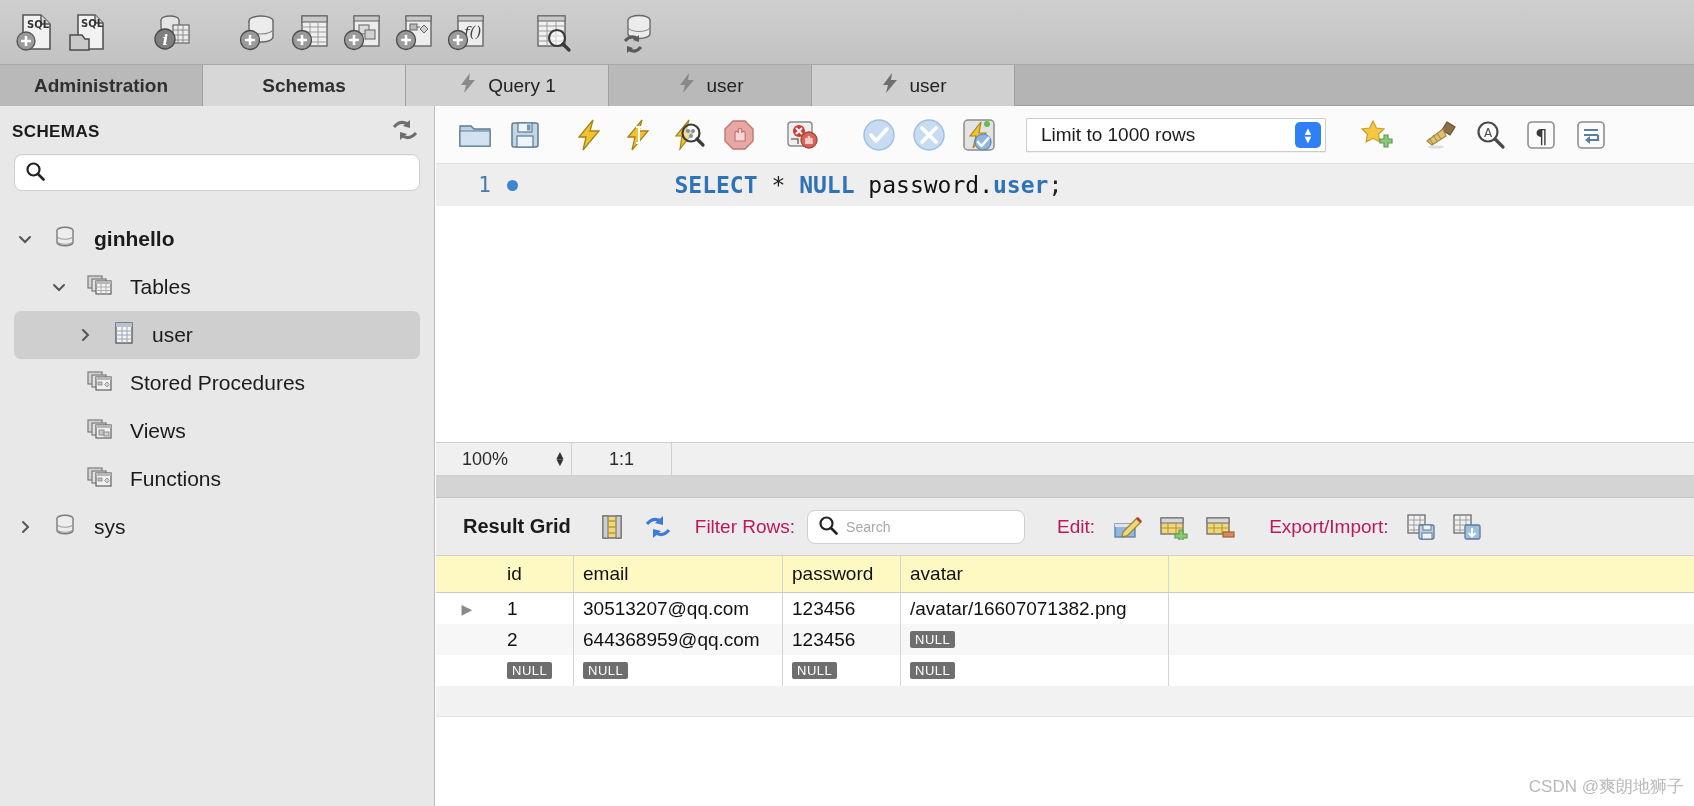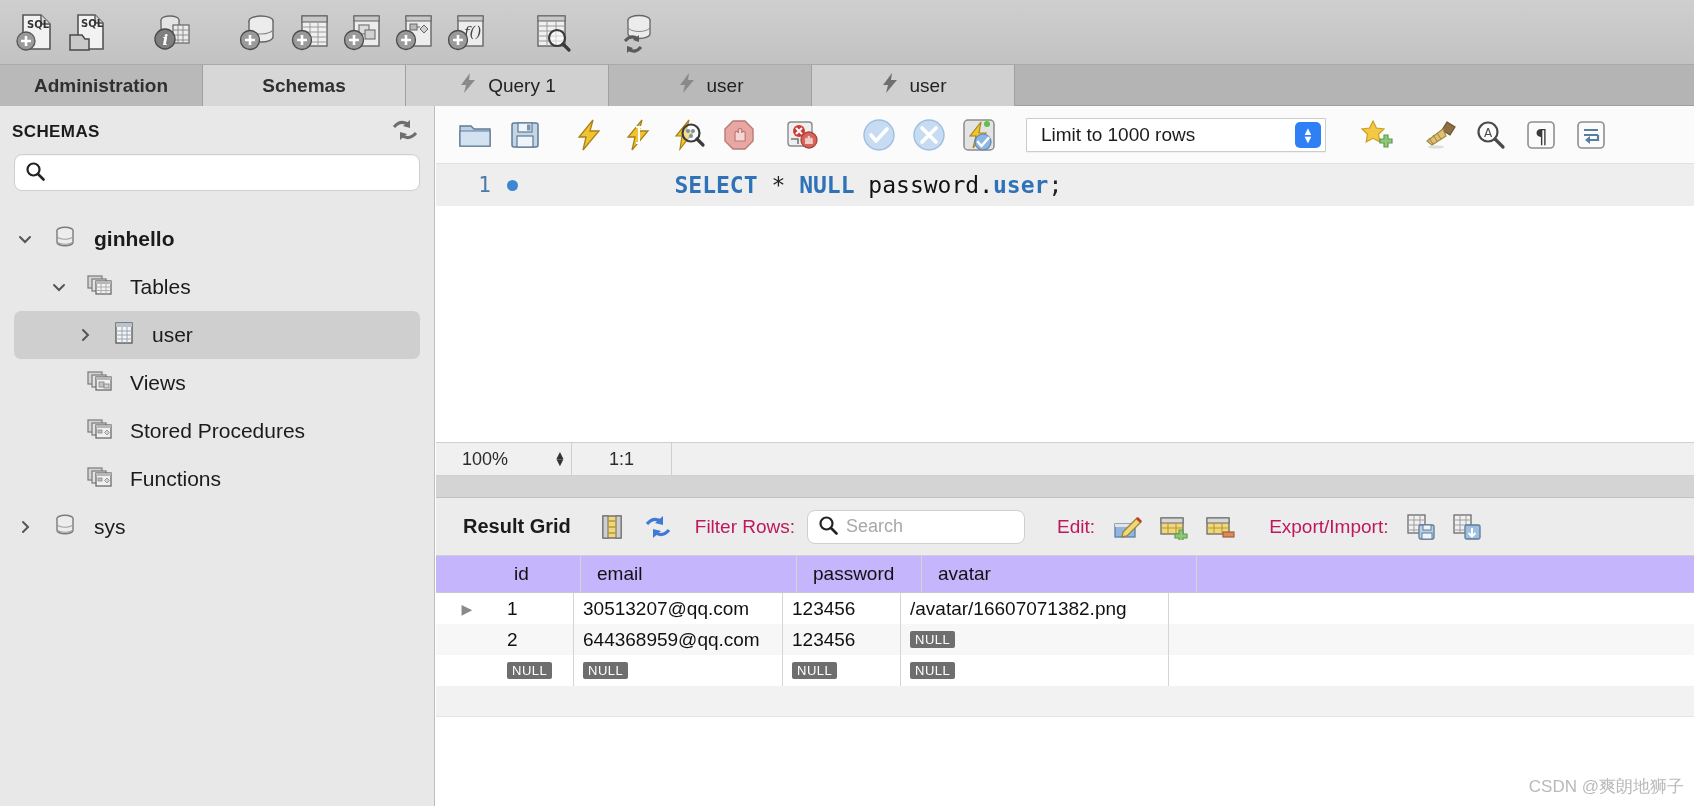--- a/index.html
+++ b/index.html
@@ -160,28 +160,28 @@
   }
   .rg-title { font-size: 20px; font-weight: bold; color: #1b1b1b; }
   .rlabel { font-size: 19px; color: #be185d; }
   .rbtn { width: 46px; height: 44px; display:flex; align-items:center; justify-content:center; }
   .search-box {
     width: 218px; height: 34px; background: #fff; border: 1px solid #cfcfcf; border-radius: 8px;
     display: flex; align-items: center; gap: 8px; padding: 0 10px;
   }
   .search-box input {
     border:none; outline:none; background:transparent; width:100%;
-    font-size: 18px; color:#7f1d1d; font-family: "Liberation Sans", sans-serif;
+    font-size: 14px; color:#7f1d1d; font-family: "Liberation Sans", sans-serif;
   }
   .search-box input::placeholder { color: #a8a8a8; }
 
   
   .grid { background: #fff; position: relative; }
   .grid-row { display: flex; height: 31px; align-items: stretch; }
-  .grid-head { height: 37px; background:#c4b5fd; border-bottom: 1px solid #c9c9c9; gap: 7px; }
+  .grid-head { height: 37px; background:#fef9c3; border-bottom: 1px solid #c9c9c9; }
   .gc {
     display:flex; align-items:center; padding-left: 9px;
     font-size: 19px; color: #111; border-right: 1px solid #d5d5d5;
     overflow: hidden; white-space: nowrap;
   }
   .gc.marker { width: 62px; border-right: none; justify-content: center; padding: 0; }
   .gc.c-id { width: 76px; }
   .gc.c-email { width: 209px; }
   .gc.c-password { width: 118px; }
   .gc.c-avatar { width: 268px; }
@@ -444,40 +444,40 @@
       </div>
 
       <div class="tnode ind2">
         <span class="noarrow"></span>
         <span>
           <svg width="26" height="22" viewBox="0 0 26 22">
             <rect x="1" y="2" width="14" height="12" fill="#d4d4d4" stroke="#7a7a7a" stroke-width="1.2"></rect>
             <rect x="5" y="5" width="14" height="12" fill="#e2e2e2" stroke="#7a7a7a" stroke-width="1.2"></rect>
             <rect x="9" y="7" width="15" height="13" fill="#f0f0f0" stroke="#6a6a6a" stroke-width="1.3"></rect>
             <rect x="9" y="7" width="15" height="3" fill="#b7b7b7"></rect>
-            <rect x="12" y="12" width="5" height="5" fill="#c3c3c3" stroke="#8a8a8a" stroke-width="0.9"></rect>
-            <rect x="17" y="14" width="5" height="4" fill="#d0d0d0" stroke="#8a8a8a" stroke-width="0.9"></rect>
-          </svg>
-        </span>
-        <span class="tlabel">Views</span>
+            <rect x="11" y="12" width="4" height="3" fill="#bdbdbd" stroke="#8a8a8a" stroke-width="0.8"></rect>
+            <path d="M20 12 l2.5 2.5 -2.5 2.5 -2.5 -2.5 z" fill="#cfcfcf" stroke="#8a8a8a" stroke-width="0.8"></path>
+          </svg>
+        </span>
+        <span class="tlabel">Stored Procedures</span>
       </div>
 
       <div class="tnode ind2">
         <span class="noarrow"></span>
         <span>
           <svg width="26" height="22" viewBox="0 0 26 22">
             <rect x="1" y="2" width="14" height="12" fill="#d4d4d4" stroke="#7a7a7a" stroke-width="1.2"></rect>
             <rect x="5" y="5" width="14" height="12" fill="#e2e2e2" stroke="#7a7a7a" stroke-width="1.2"></rect>
             <rect x="9" y="7" width="15" height="13" fill="#f0f0f0" stroke="#6a6a6a" stroke-width="1.3"></rect>
             <rect x="9" y="7" width="15" height="3" fill="#b7b7b7"></rect>
-            <rect x="11" y="12" width="4" height="3" fill="#bdbdbd" stroke="#8a8a8a" stroke-width="0.8"></rect>
-            <path d="M20 12 l2.5 2.5 -2.5 2.5 -2.5 -2.5 z" fill="#cfcfcf" stroke="#8a8a8a" stroke-width="0.8"></path>
-          </svg>
-        </span>
-        <span class="tlabel">Stored Procedures</span>
+            <rect x="12" y="12" width="5" height="5" fill="#c3c3c3" stroke="#8a8a8a" stroke-width="0.9"></rect>
+            <rect x="17" y="14" width="5" height="4" fill="#d0d0d0" stroke="#8a8a8a" stroke-width="0.9"></rect>
+          </svg>
+        </span>
+        <span class="tlabel">Views</span>
       </div>
 
       <div class="tnode ind2">
         <span class="noarrow"></span>
         <span>
           <svg width="26" height="22" viewBox="0 0 26 22">
             <rect x="1" y="2" width="14" height="12" fill="#d4d4d4" stroke="#7a7a7a" stroke-width="1.2"></rect>
             <rect x="5" y="5" width="14" height="12" fill="#e2e2e2" stroke="#7a7a7a" stroke-width="1.2"></rect>
             <rect x="9" y="7" width="15" height="13" fill="#f0f0f0" stroke="#6a6a6a" stroke-width="1.3"></rect>
             <rect x="9" y="7" width="15" height="3" fill="#b7b7b7"></rect>

